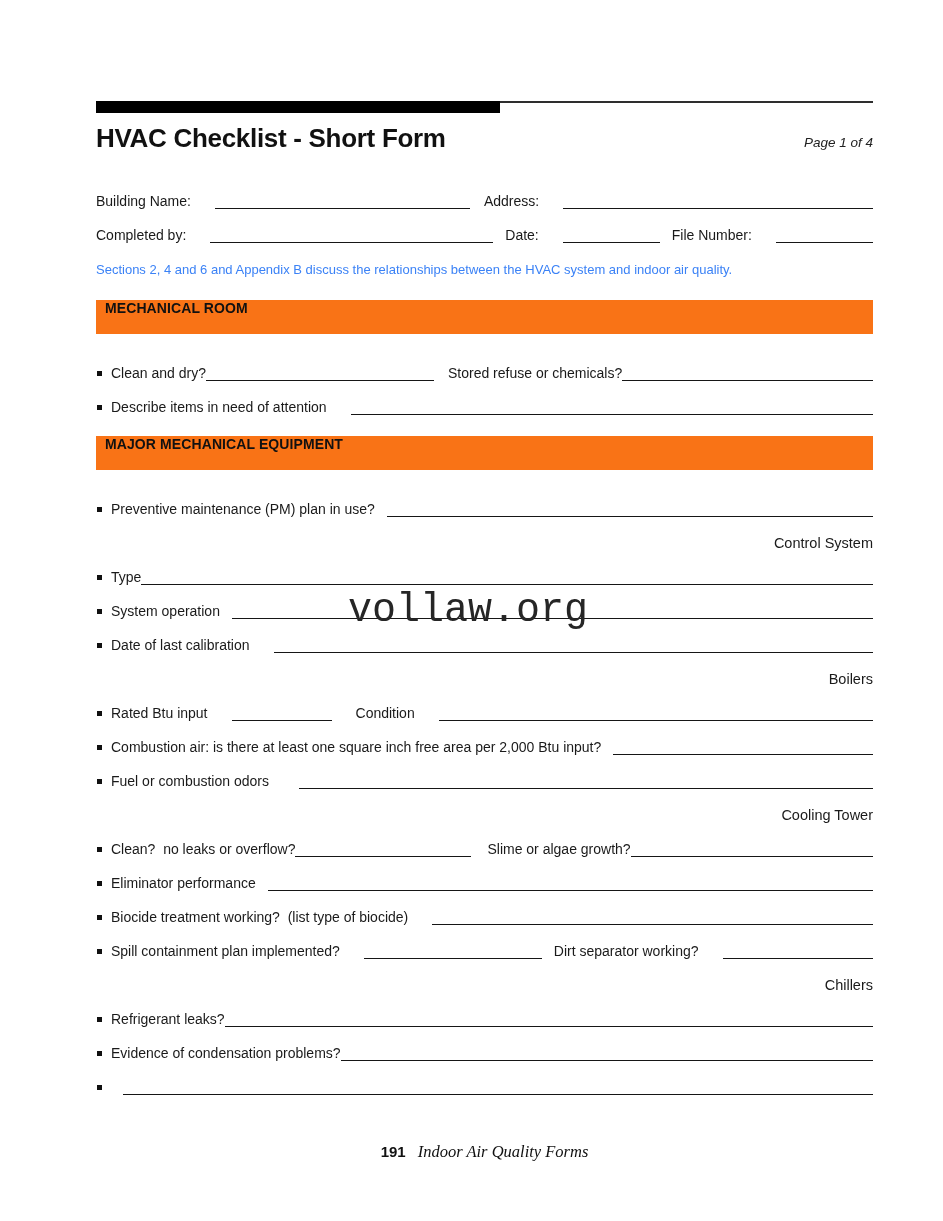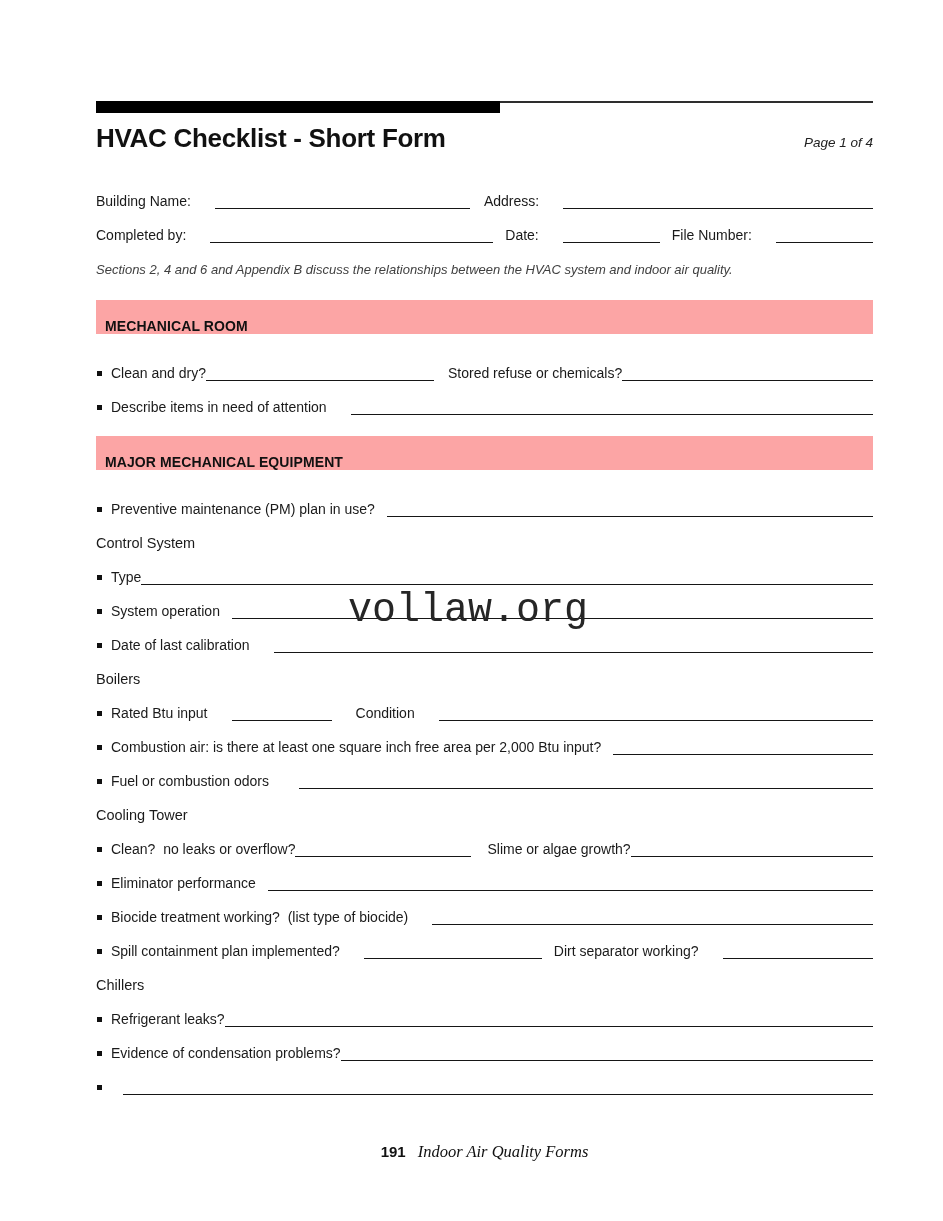--- a/index.html
+++ b/index.html
@@ -44,20 +44,21 @@
   .page-indicator {
     font-size: 13.5px;
     font-style: italic;
     color: #222;
   }
 
   .row {
     display: flex;
     align-items: flex-end;
     height: 34px;
+    justify-content: flex-end;
   }
   .row.info { height: 32px; }
   .label { font-size: 14px; white-space: pre-wrap; line-height: 1.2; }
   .blank {
     border-bottom: 1.5px solid #161616;
     height: 4px;
     margin-bottom: 1px;
   }
   .grow { flex: 1 1 auto; }
   .w255 { width: 255px; }
@@ -69,31 +70,30 @@
   .w178 { width: 178px; }
   .ml10 { margin-left: 24px; }
   .ml12 { margin-left: 12px; }
   .ml14 { margin-left: 14px; }
   .ml16 { margin-left: 16px; }
   .ml30 { margin-left: 30px; }
 
   .note {
     margin-top: 18px;
     font-size: 13px;
-    font-style: italic;
-    color: #404040;
+    color: #3b82f6;
     height: 20px;
   }
 
   .section-header {
     margin-top: 18px;
     height: 34px;
-    background: #fca5a5;
+    background: #f97316;
     display: flex;
-    align-items: flex-end;
+    align-items: flex-start;
     padding-left: 9px;
     box-sizing: border-box;
   }
   .section-header span {
     font-size: 14px;
     font-weight: bold;
     letter-spacing: 0.1px;
     color: #111;
   }
   .mt14 { margin-top: 14px; }

